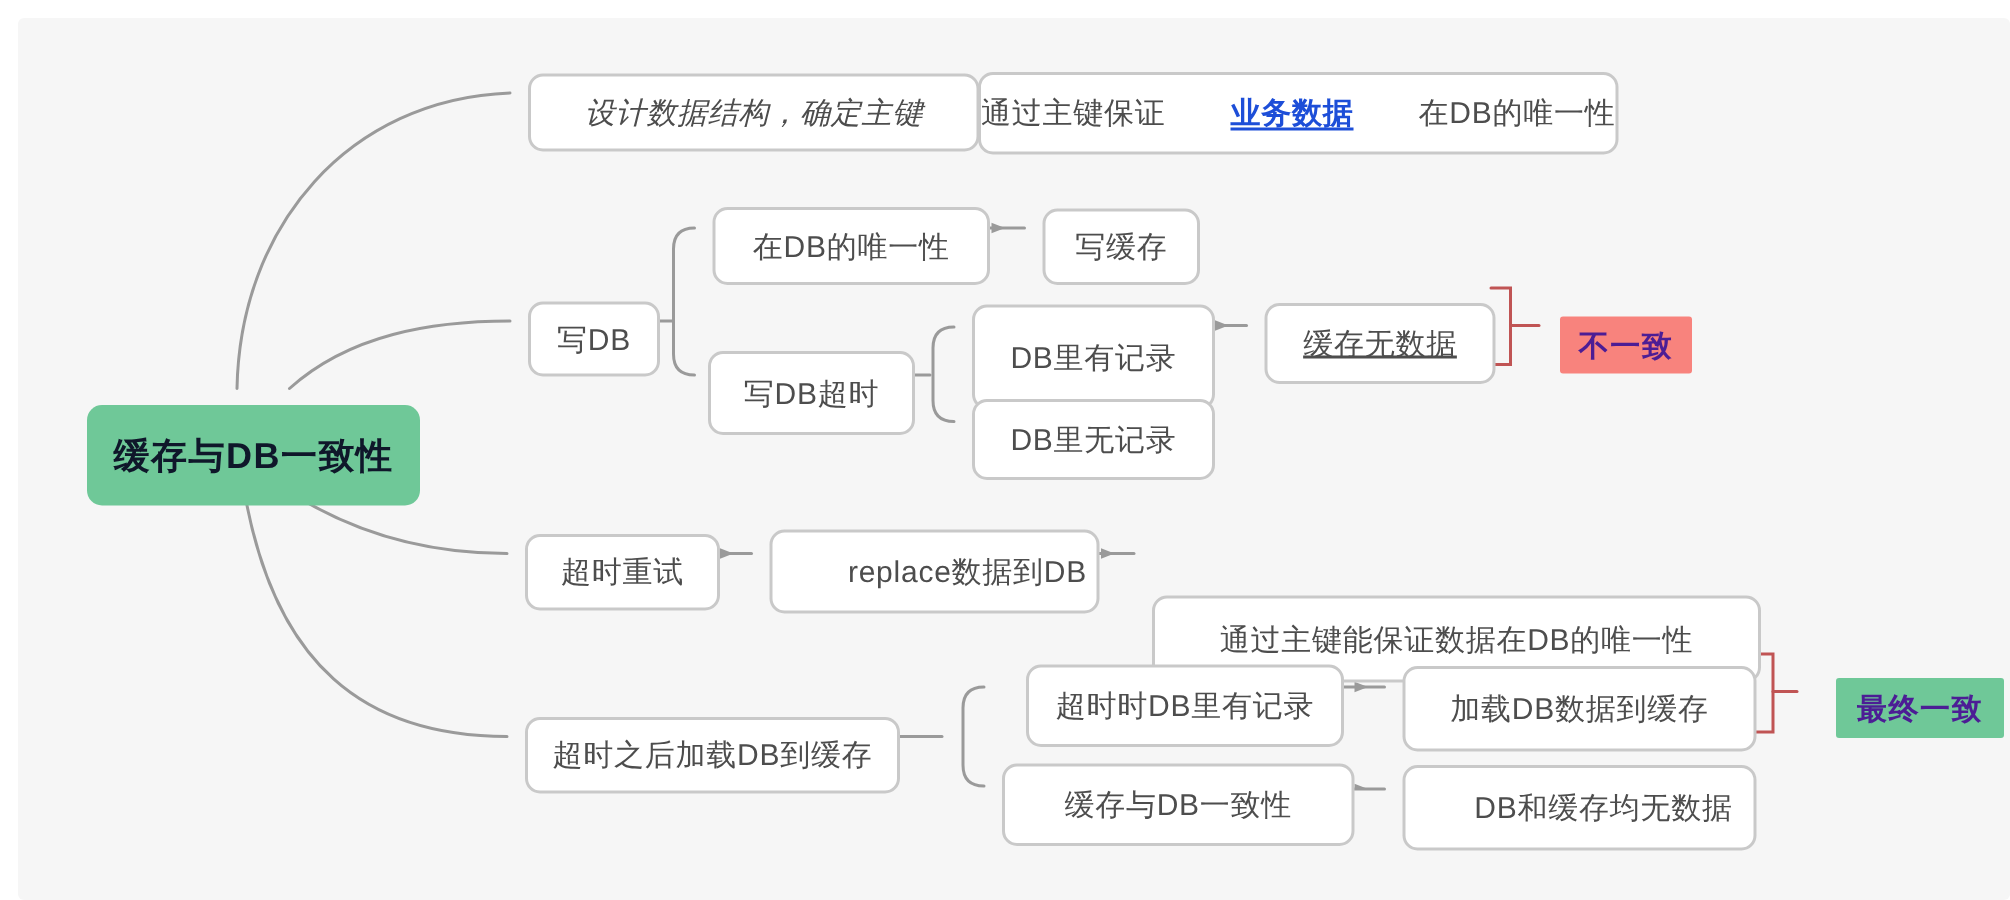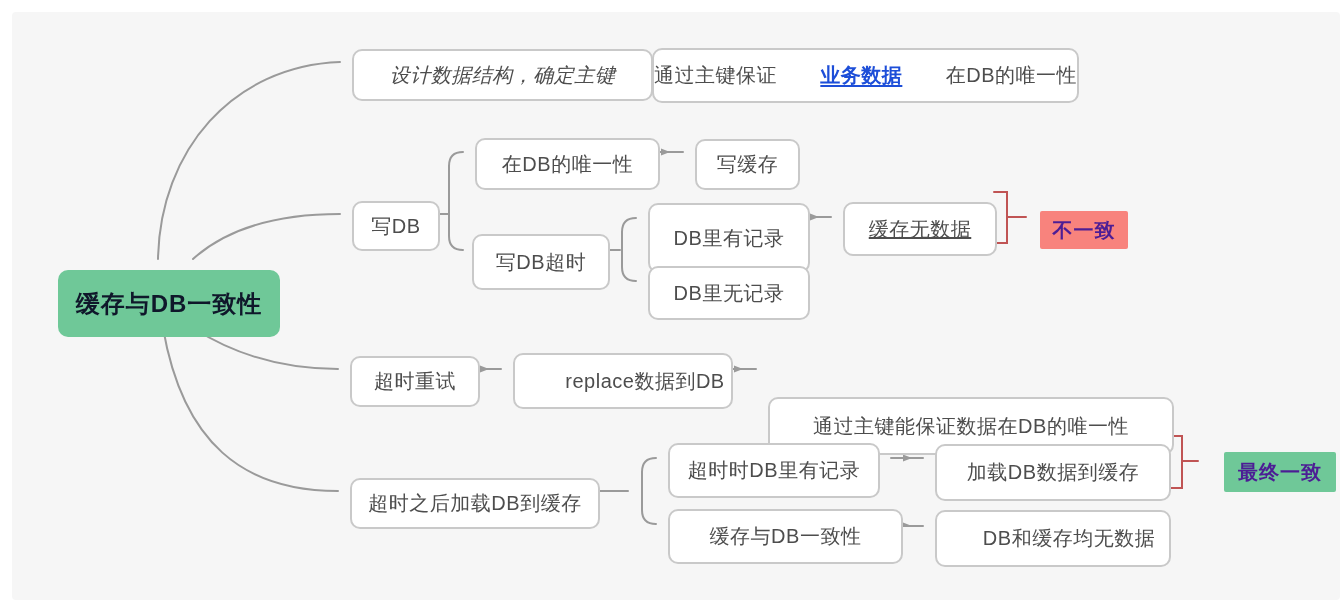--- a/index.html
+++ b/index.html
@@ -56,21 +56,21 @@
   #n-write-cache     { left: 683px; top: 127px; width: 105px; height: 51px; }
   #n-write-timeout   { left: 460px; top: 222px; width: 138px; height: 56px; }
   #n-db-has          { left: 636px; top: 191px; width: 162px; height: 70px; }
   #n-db-no           { left: 636px; top: 254px; width: 162px; height: 54px; }
   #n-cache-no        { left: 831px; top: 190px; width: 154px; height: 54px; text-decoration: underline; }
   #n-tag-incons      { left: 1028px;top: 199px; width: 88px;  height: 38px; }
   #n-retry           { left: 338px; top: 344px; width: 130px; height: 51px; }
   #n-replace         { left: 501px; top: 341px; width: 220px; height: 56px; padding-left: 44px; }
   #n-replace-child   { left: 756px; top: 340px; width: 406px; height: 58px; margin-top: 45px; }
   #n-load-after      { left: 338px; top: 466px; width: 250px; height: 51px; }
-  #n-timeout-has     { left: 656px; top: 431px; width: 212px; height: 55px; }
+  #n-timeout-has     { left: 672px; top: 431px; width: 212px; height: 55px; }
   #n-timeout-no      { left: 656px; top: 497px; width: 235px; height: 55px; }
   #n-load-to-cache   { left: 923px; top: 432px; width: 236px; height: 57px; }
   #n-both-no         { left: 923px; top: 498px; width: 236px; height: 57px; padding-left: 32px; }
   #n-tag-eventual    { left: 1200px;top: 440px; width: 112px; height: 40px; }
 </style>
 </head>
 <body>
 
 <div class="canvas">
 

